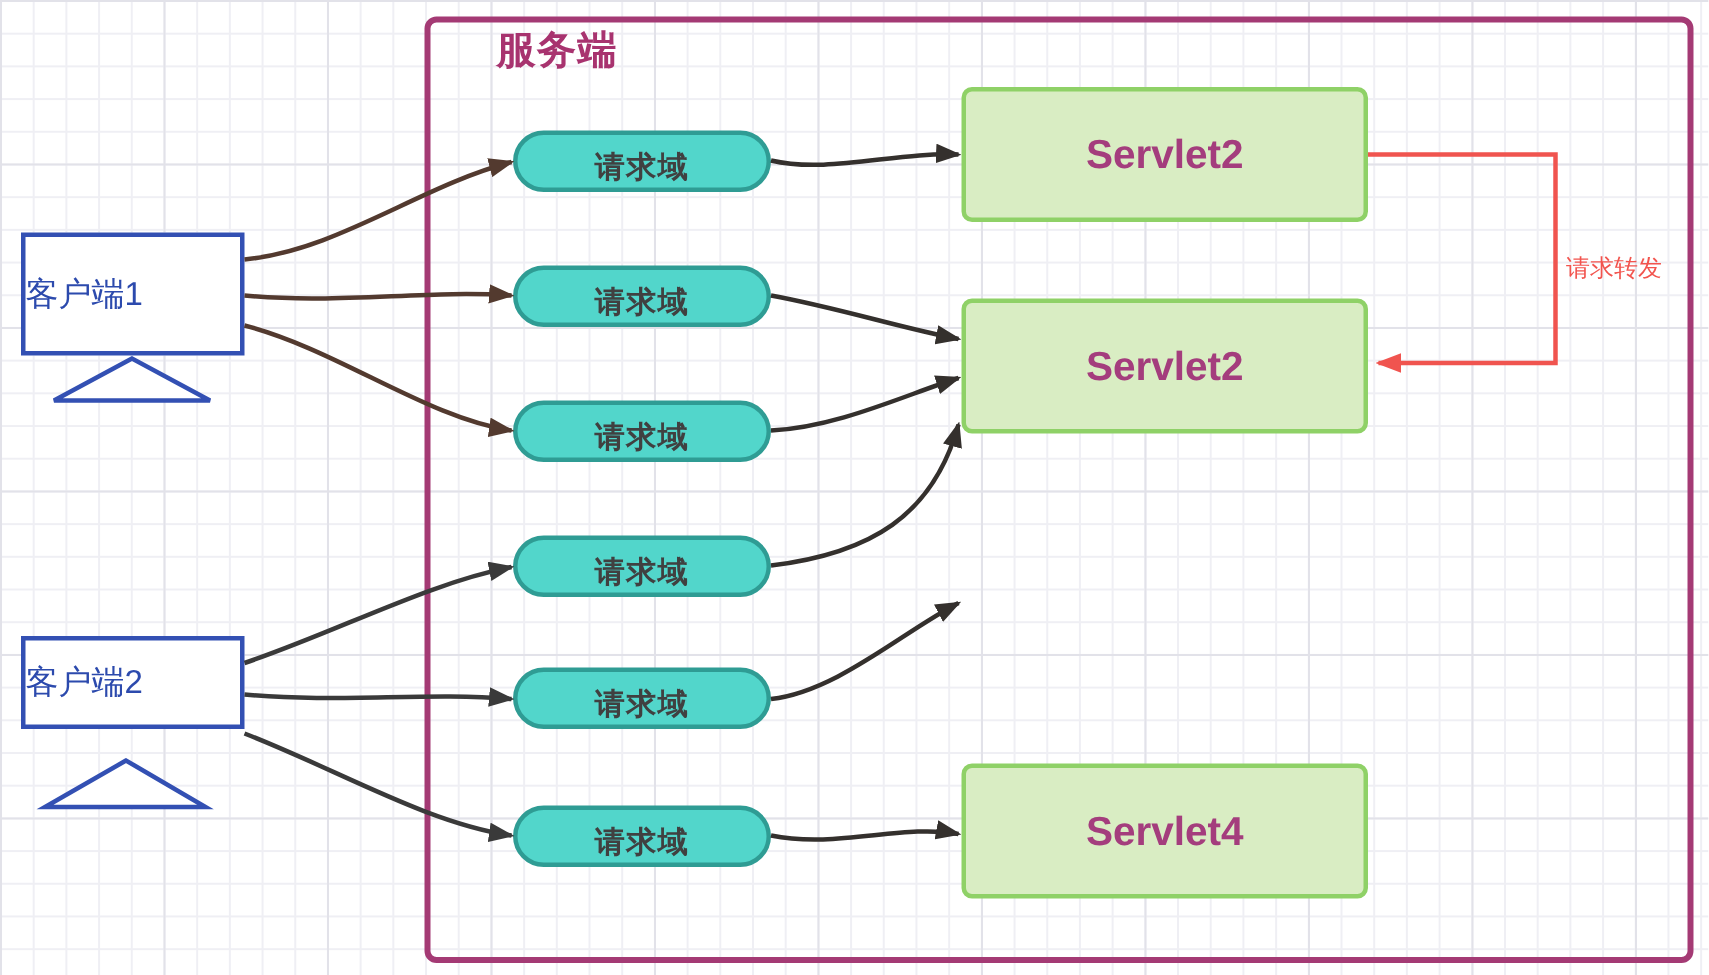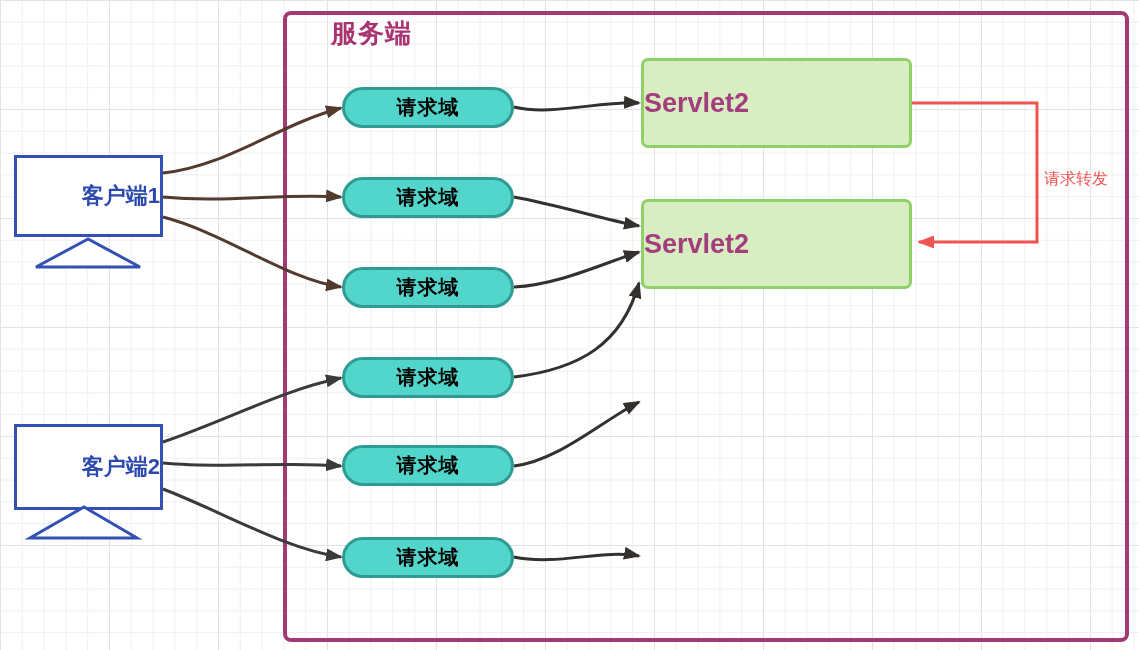--- a/index.html
+++ b/index.html
@@ -18,35 +18,35 @@
     box-sizing:border-box;border:4px solid #a43a74;border-radius:8px;
     background:transparent;
   }
   .server-title{
     position:absolute;left:295px;top:16px;
     font-size:26px;font-weight:bold;color:#a8336f;letter-spacing:1px;margin-left:36px;
   }
   .client-box{
     position:absolute;left:14px;width:149px;
     box-sizing:border-box;border:3px solid #3350b3;background:#ffffff;
-    display:flex;align-items:center;justify-content:flex-end;
-    font-size:22px;font-weight:bold;color:#2c4aad;z-index:2;
+    display:flex;align-items:center;justify-content:flex-start;
+    font-size:22px;font-weight:normal;color:#2c4aad;z-index:2;
   }
   .client-1{top:155px;height:82px;}
-  .client-2{top:424px;height:86px;}
+  .client-2{top:424px;height:62px;}
   .pill{
     position:absolute;left:342px;width:172px;height:41px;
     box-sizing:border-box;border:3px solid #2f9c94;border-radius:21px;
-    background:#52d6cb;display:flex;align-items:center;justify-content:center;
-    font-size:20px;font-weight:bold;color:#000000;z-index:2;letter-spacing:1px;
+    background:#52d6cb;display:flex;align-items:flex-end;justify-content:center;
+    font-size:20px;font-weight:bold;color:#404040;z-index:2;letter-spacing:1px;
   }
   .servlet{
     position:absolute;left:641px;width:271px;height:90px;
     box-sizing:border-box;border:3px solid #8fd167;border-radius:7px;
-    background:#d9edc3;display:flex;align-items:center;
+    background:#d9edc3;display:flex;align-items:center;justify-content:center;
     font-size:27px;font-weight:bold;color:#a43d7d;z-index:2;
   }
   .forward-label{
     position:absolute;left:1044px;top:169px;
     font-size:16px;color:#f2544e;z-index:6;white-space:nowrap;
   }
   svg.overlay{position:absolute;left:0;top:0;z-index:5;pointer-events:none;}
 </style>
 </head>
 <body>
@@ -81,20 +81,23 @@
   <div class="pill" style="top:537px">
       <span>请求域</span>
     </div>
 
   <div class="servlet" style="top:58px">
       <span>Servlet2</span>
     </div>
   <div class="servlet" style="top:199px">
       <span>Servlet2</span>
     </div>
+  <div class="servlet" style="top:509px">
+      <span>Servlet4</span>
+    </div>
 
   <div class="forward-label">请求转发</div>
 
   <svg class="overlay" width="1139" height="650" viewBox="0 0 1139 650">
     <defs>
       <marker id="ah-brown" markerUnits="userSpaceOnUse" markerWidth="17" markerHeight="13" refX="15" refY="6.5" orient="auto">
         <path d="M0,0 L17,6.5 L0,13 Z" fill="#533a2f"></path>
       </marker>
       <marker id="ah-dark" markerUnits="userSpaceOnUse" markerWidth="17" markerHeight="13" refX="15" refY="6.5" orient="auto">
         <path d="M0,0 L17,6.5 L0,13 Z" fill="#3a3a3a"></path>

